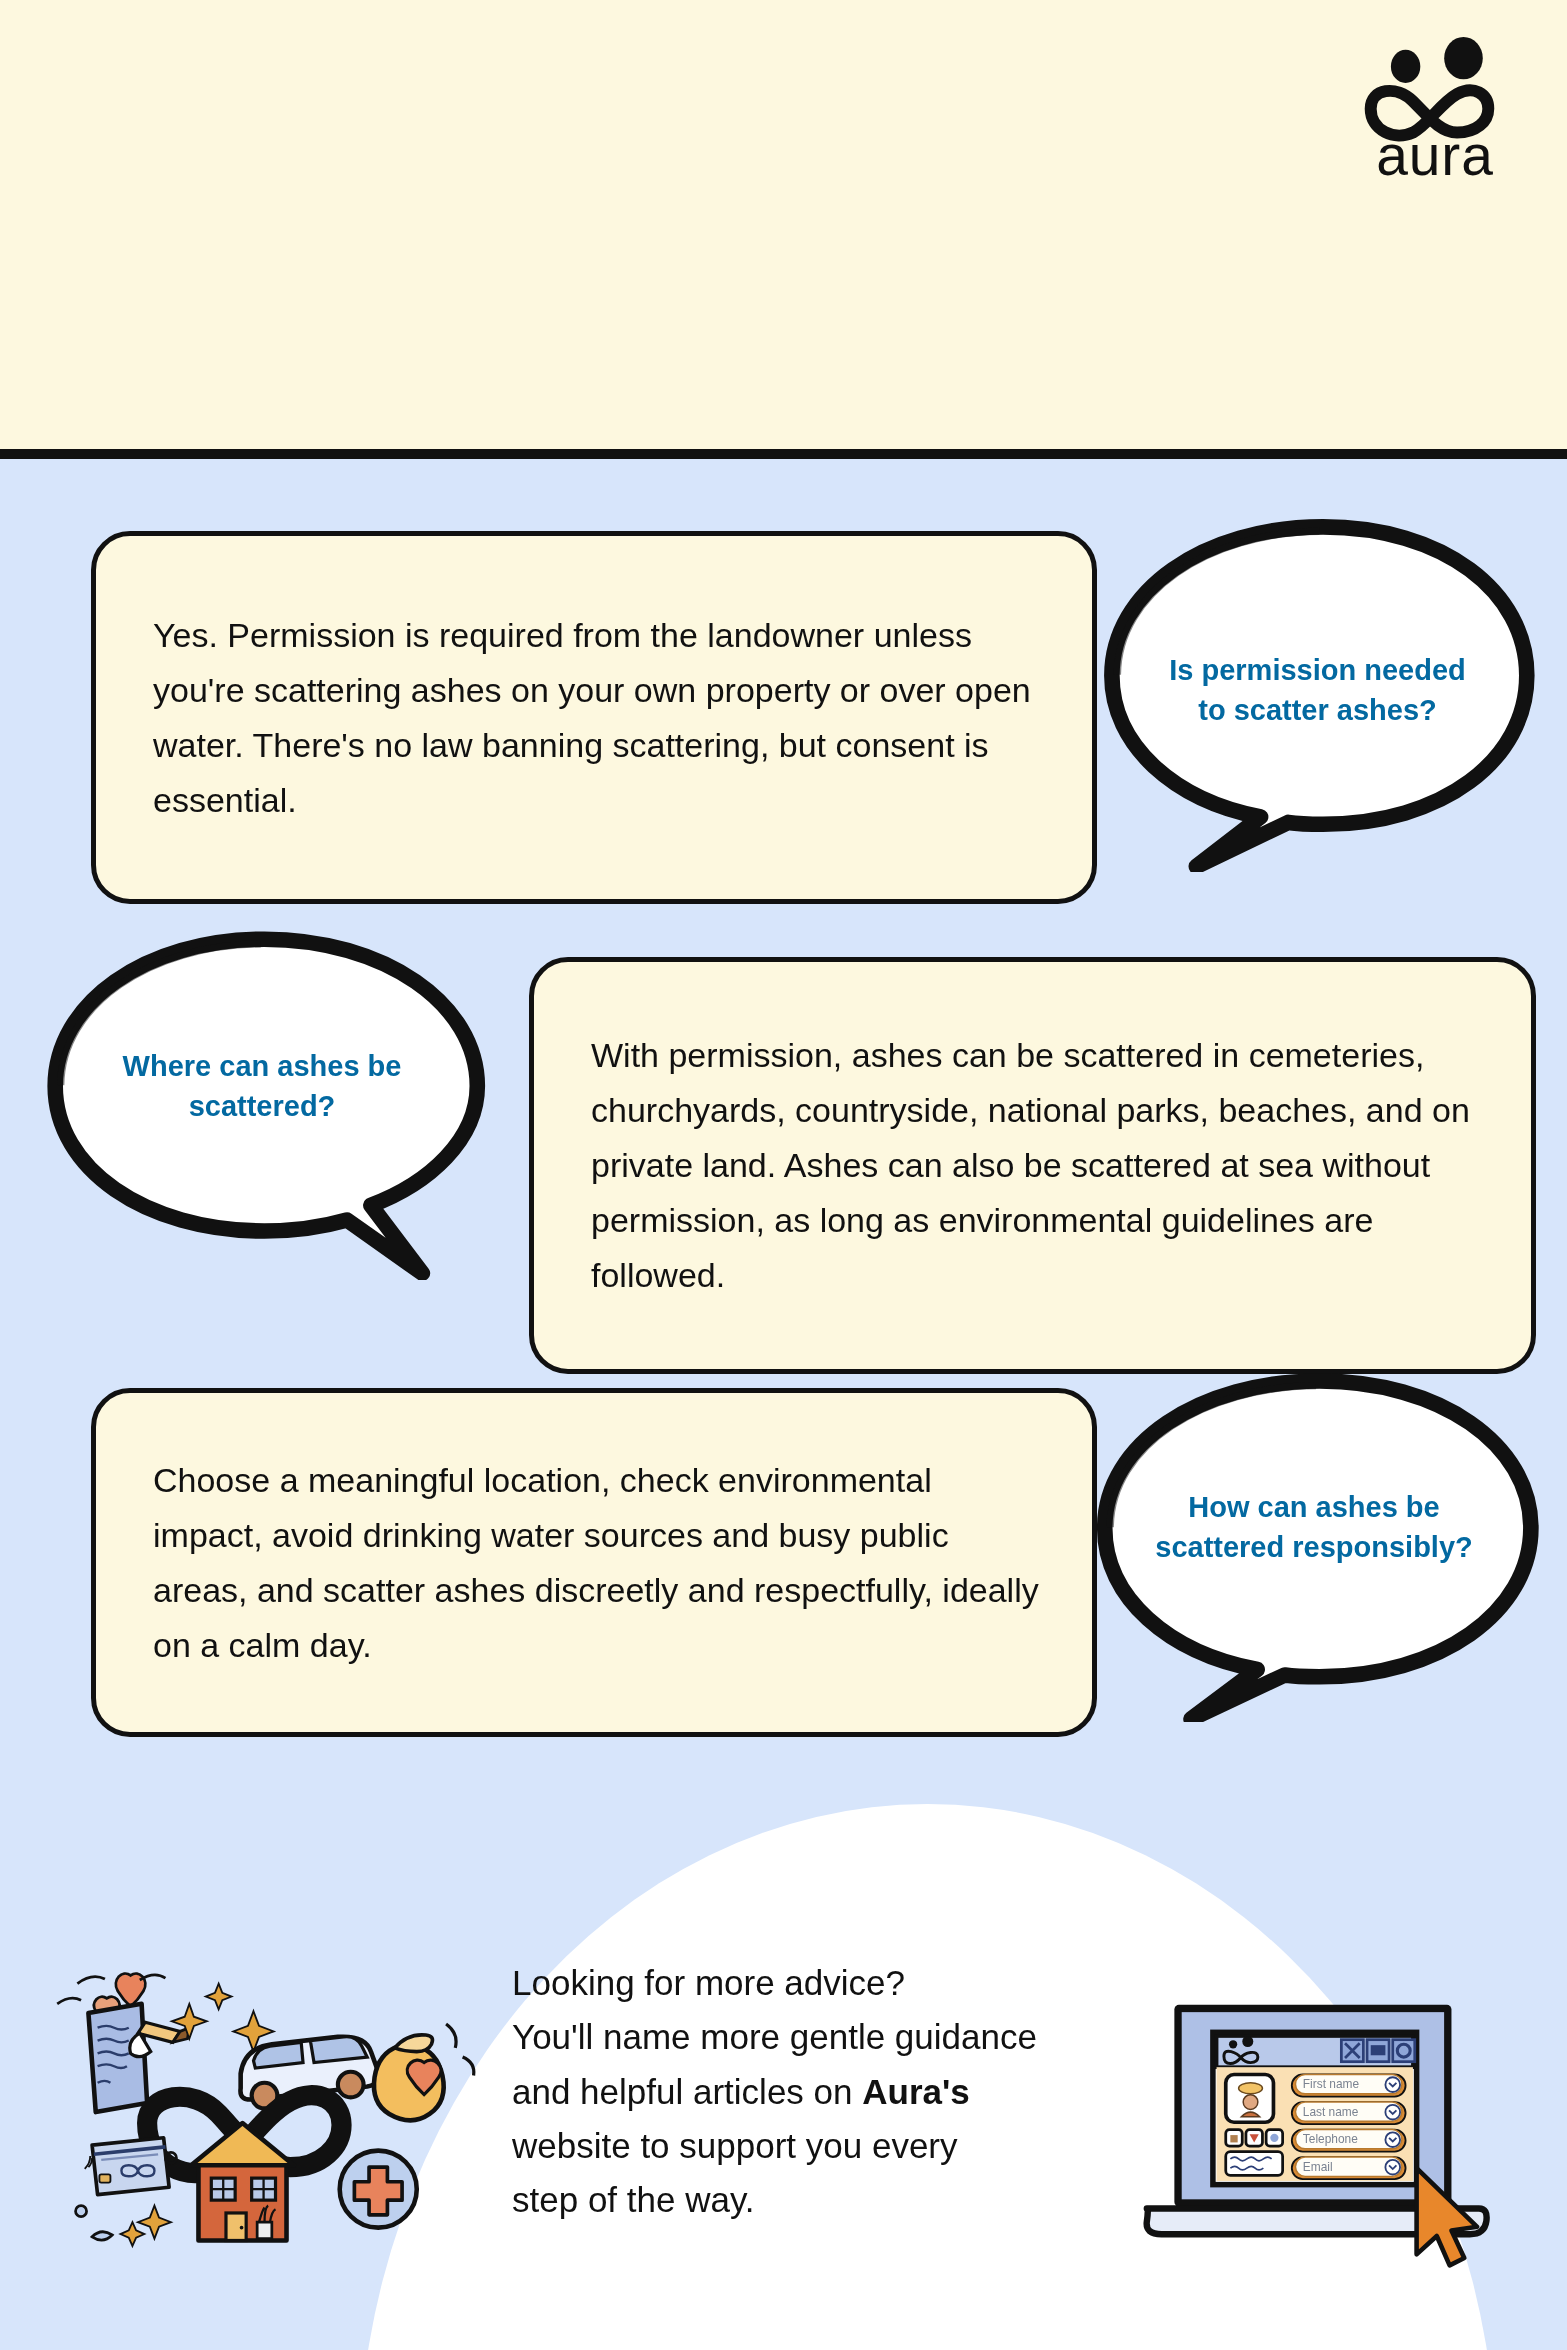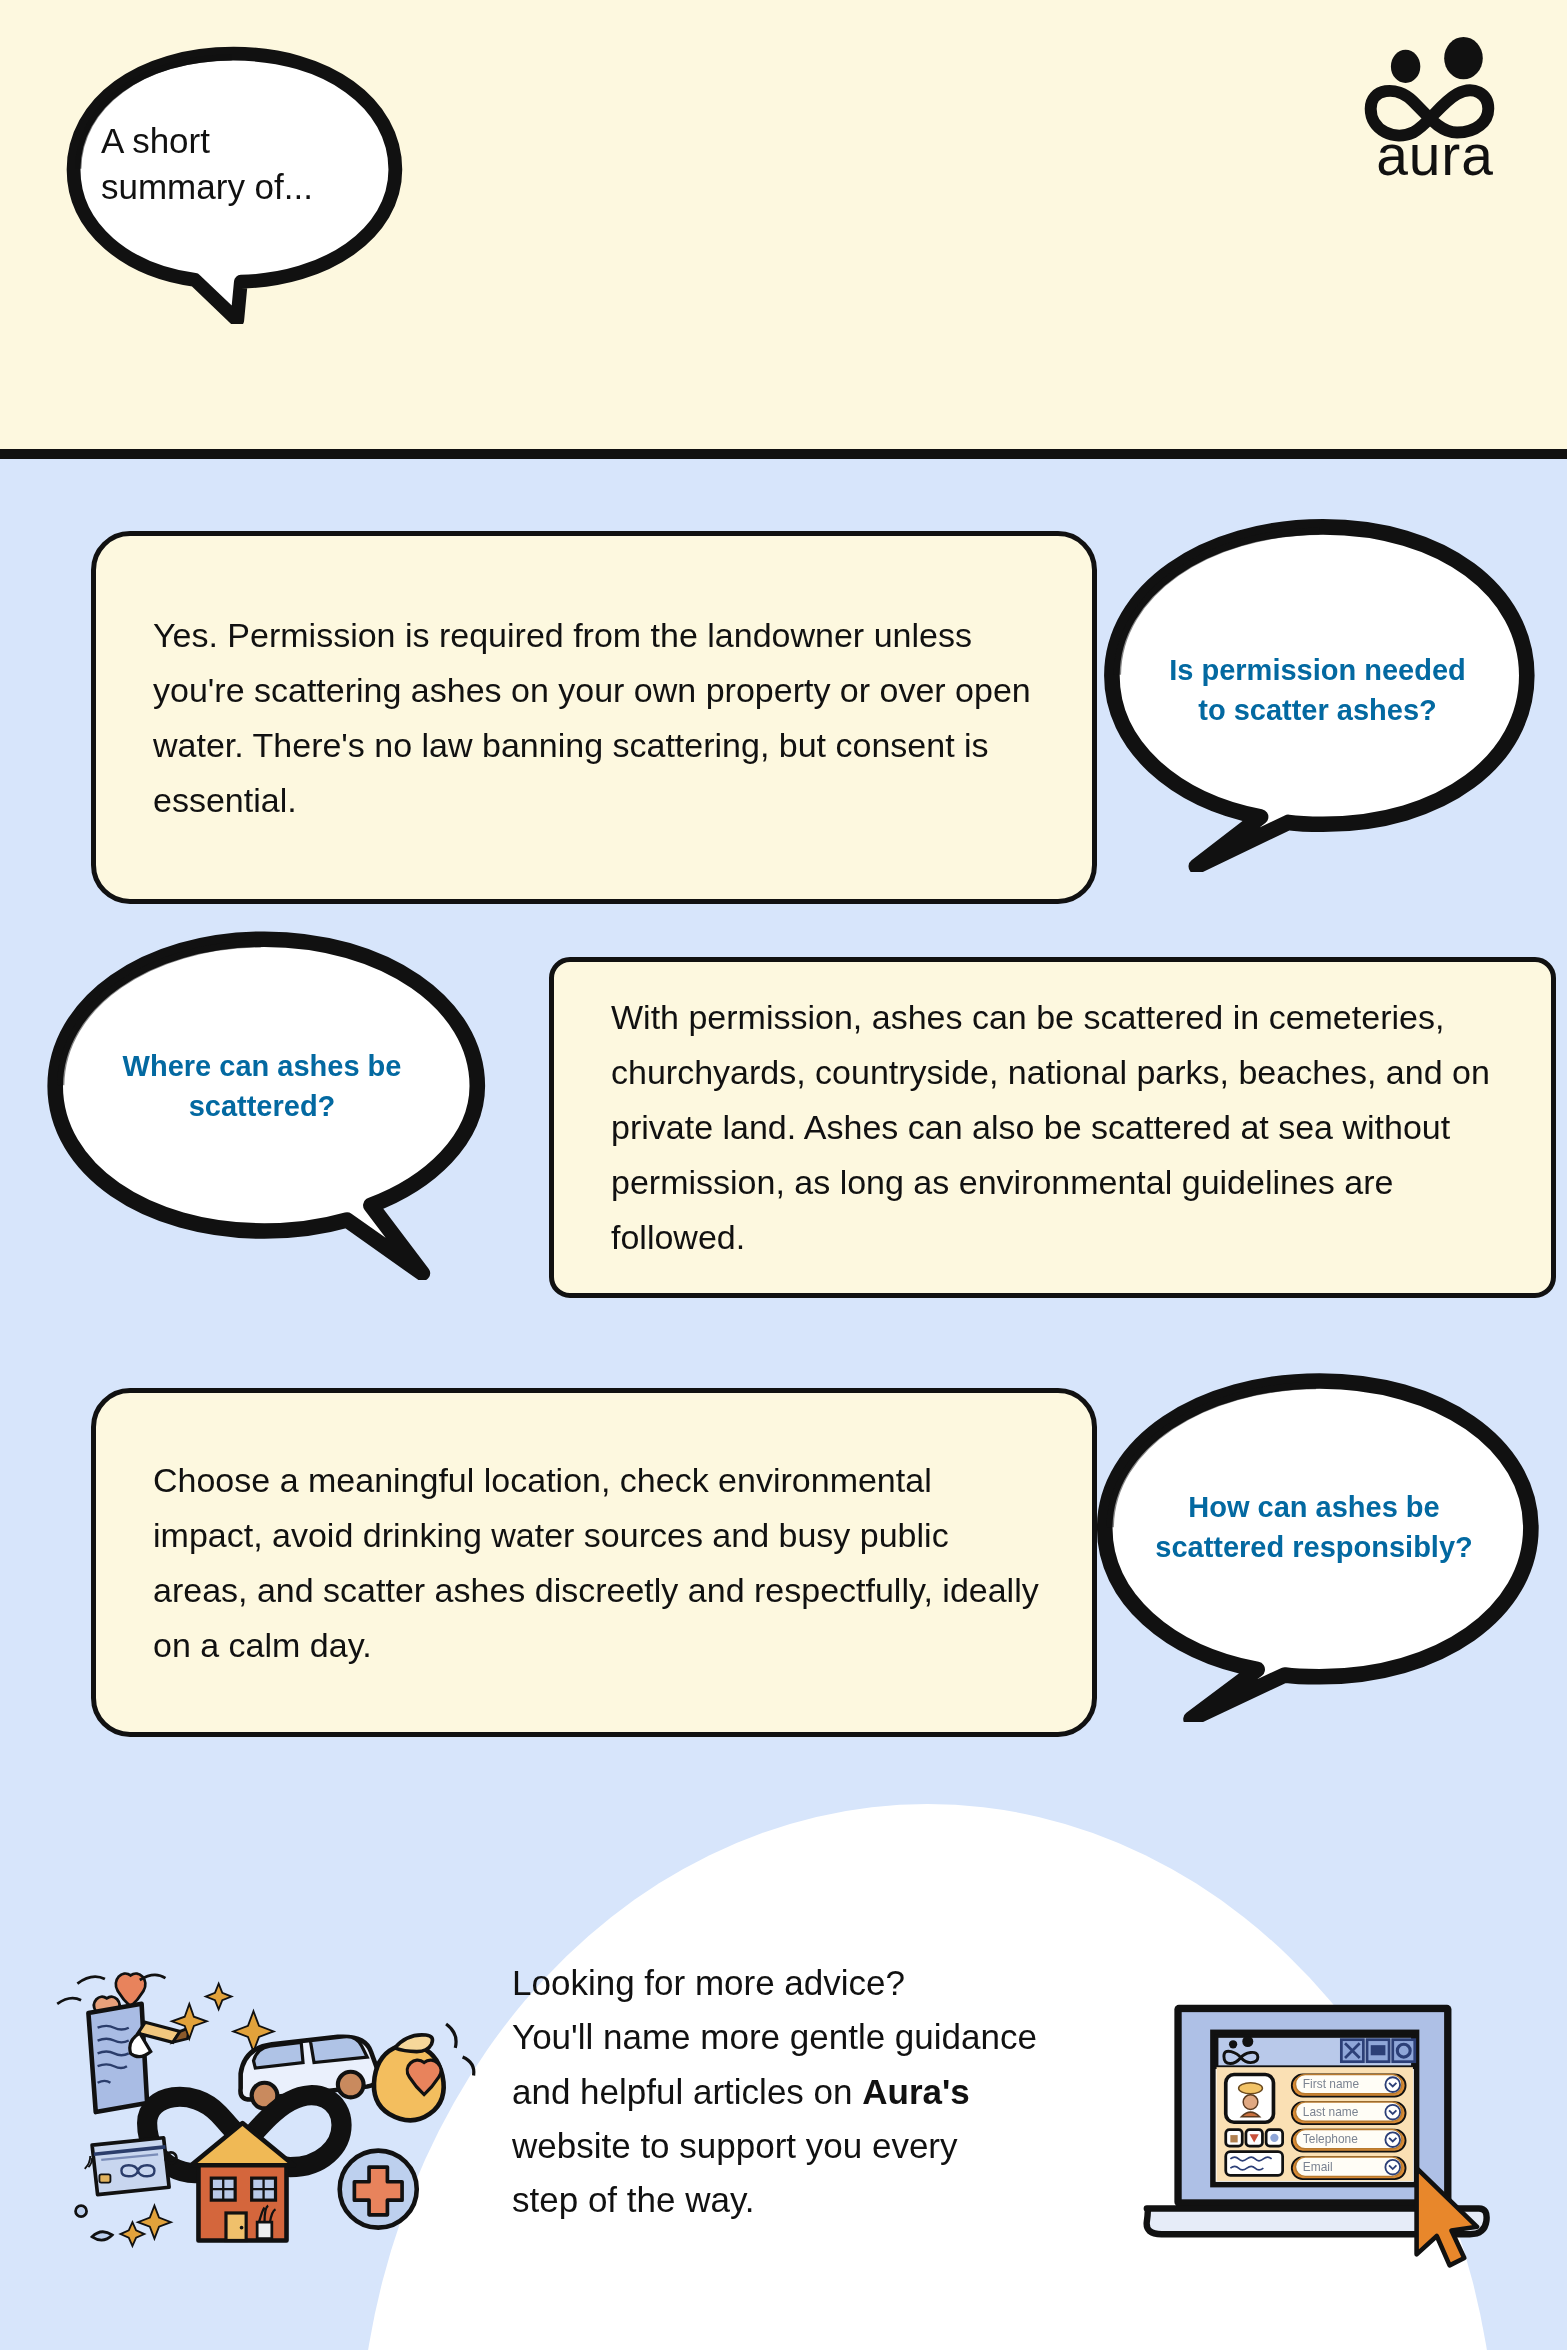--- a/index.html
+++ b/index.html
@@ -69,21 +69,21 @@
     border-radius: 39px;
     margin-left: 40px;
   }
   .card .card-text {
     position: absolute; left: 57px; right: 53px; top: 50%;
     transform: translateY(-50%);
     font-size: 34px; line-height: 1.62; color: #111;
     transform-origin: left center;
   }
   #card-1 { left: 51px; top: 531px; width: 1006px; height: 373px; }
-  #card-2 { left: 509px; top: 957px; width: 1007px; height: 341px; border-radius: 21px; }
+  #card-2 { left: 489px; top: 957px; width: 1007px; height: 417px; }
   #card-3 { left: 51px; top: 1388px; width: 1006px; height: 349px; }
 
   
   .qbubble { position: absolute; }
   .qbubble svg { position: absolute; left: 0; top: 0; }
   .qbubble .q-text {
     position: absolute; text-align: center;
     font-size: 29px; line-height: 1.38; font-weight: 700; color: #0369a1;
   }
   #qb-1 { left: 1088px; top: 514px; width: 459px; height: 358px; }
@@ -106,27 +106,20 @@
   .laptop { position: absolute; left: 1134px; top: 1979px; width: 367px; height: 303px; }
   .laptop svg { display: block; }
 </style>
 </head>
 <body>
 
 <div class="poster">
 
   <div class="header">
 
-    <div class="intro-bubble">
-      <svg width="354" height="285" viewBox="0 0 385 310">
-        <path d="M192 16 C 90 16, 18 70, 18 142 C 18 206, 76 252, 150 262 L 196 306 L 200 264 C 292 262, 368 212, 368 142 C 368 70, 294 16, 192 16 Z" fill="#FFFFFF" stroke="#111111" stroke-width="15" stroke-linejoin="round"></path>
-        <path d="M190 20 C 92 21, 24 72, 23 141" fill="none" stroke="#111111" stroke-width="7" opacity="0.55"></path>
-      </svg>
-      <div class="bub-text">A short summary of...</div>
-    </div>
 
 
     <div class="logo">
       <svg width="184" height="147" viewBox="0 0 200 160">
         <ellipse cx="68" cy="32" rx="16" ry="18" fill="#111"></ellipse>
         <ellipse cx="131" cy="23" rx="21" ry="23" fill="#111"></ellipse>
         <path d="M30 78 C 30 56, 58 52, 76 70 C 92 86, 106 104, 124 104 C 145 104, 158 92, 158 78 C 158 62, 142 52, 124 62 C 106 72, 92 96, 76 104 C 56 113, 30 102, 30 78 Z" fill="none" stroke="#111" stroke-width="13" stroke-linecap="round"></path>
         <text x="100" y="150" text-anchor="middle" font-family="Liberation Sans, sans-serif" font-size="62" font-weight="300" fill="#111" letter-spacing="1">aura</text>
       </svg>
     </div>

